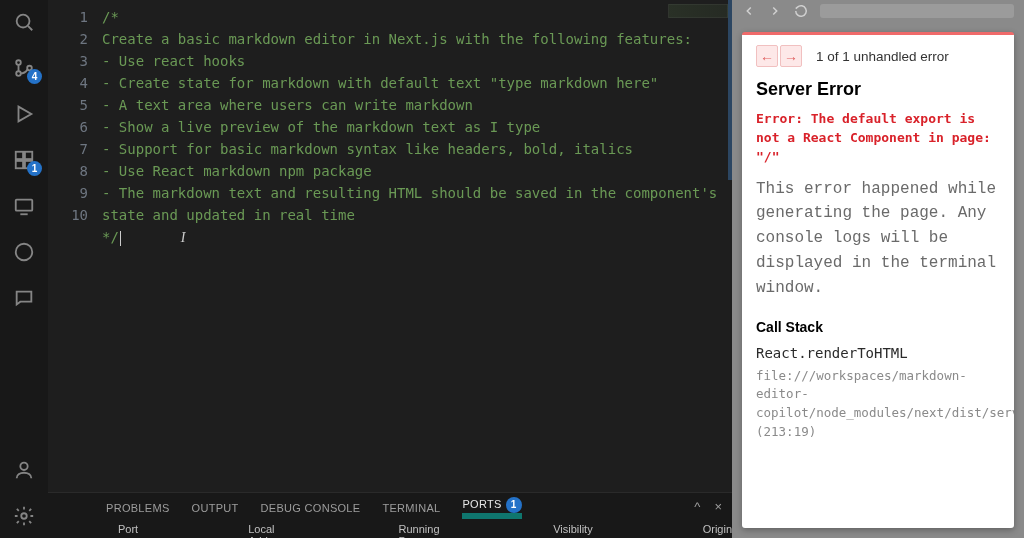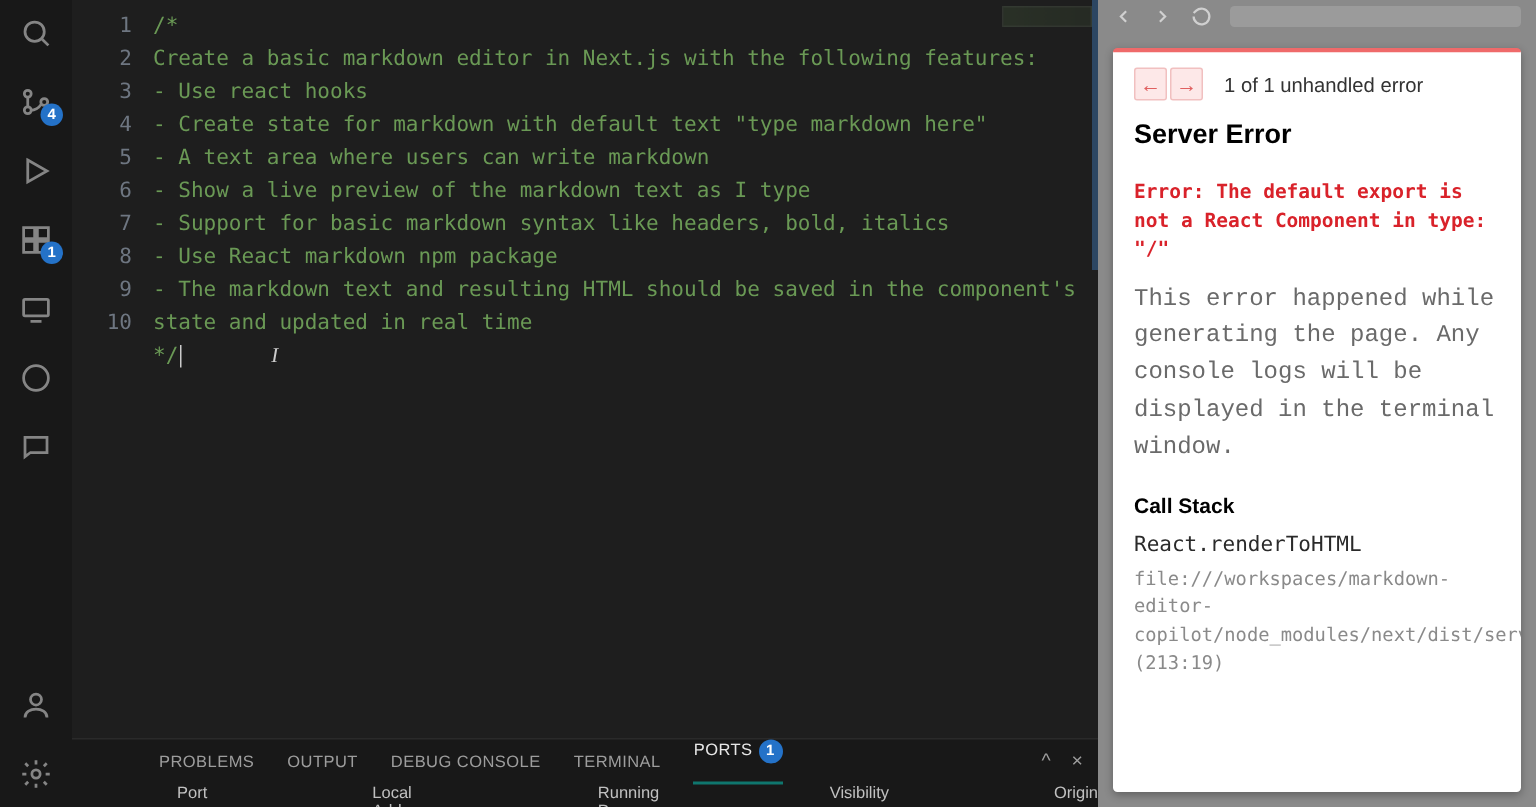--- a/index.html
+++ b/index.html
@@ -14,34 +14,34 @@
     .editor-area { display: flex; flex: 1; background: #1e1e1e; overflow: hidden; position: relative; }
     .gutter { width: 50px; text-align: right; padding: 6px 10px 0 0; font-family: Consolas, monospace; font-size: 14px; line-height: 22px; color: #6e7681; user-select: none; }
     .code { flex: 1; padding: 6px 0 0 4px; font-family: Consolas, monospace; font-size: 14px; line-height: 22px; color: #6a9955; position: relative; white-space: pre; }
     .caret { display: inline-block; width: 1px; height: 15px; background: #cccccc; vertical-align: middle; margin-left: 1px; }
     .minimap { position: absolute; top: 4px; right: 4px; width: 60px; height: 14px; background: linear-gradient(to right, rgba(106,153,85,.15), rgba(106,153,85,.1)); border: 1px solid rgba(255,255,255,.05); }
     .marker { position: absolute; top: 0; right: 0; width: 4px; height: 180px; background: #3a6ea5; opacity: 0.5; }
     .cursor-i { color:#cccccc; font-family: serif; font-style: italic; margin-left: 60px; }
     .panel { height: 46px; border-top: 1px solid #2a2a2a; background: #181818; position: relative; }
     .panel-tabs { display: flex; align-items: center; height: 30px; padding-left: 58px; gap: 22px; font-size: 11px; color: #9d9d9d; letter-spacing: .3px; }
     .ptab { text-transform: uppercase; cursor: pointer; }
-    .ptab.active { color: #e7e7e7; border-bottom: 2px solid #0f766e; padding-bottom: 12px; }
+    .ptab.active { color: #e7e7e7; border-bottom: 6px solid #0f766e; padding-bottom: 0; }
     .tab-badge { display: inline-block; background: #2472c8; color: #fff; border-radius: 50%; min-width: 16px; height: 16px; line-height: 16px; text-align: center; font-size: 10px; margin-left: 4px; font-weight: 600; }
     .panel-actions { position: absolute; right: 10px; top: 6px; display: flex; gap: 14px; color: #9d9d9d; font-size: 13px; }
     .panel-cols { display: flex; padding-left: 70px; font-size: 11px; color: #c0c0c0; gap: 110px; }
     .preview { width: 292px; background: #8a8a8a; display: flex; flex-direction: column; }
     .addrbar { height: 22px; display: flex; align-items: center; gap: 12px; padding: 0 10px; color: #ddd; font-size: 12px; }
     .addrbar svg { width: 14px; height: 14px; opacity: 0.85; }
     .urlchip { background: rgba(255,255,255,.15); border-radius: 3px; height: 14px; flex:1; }
     .browser { margin: 10px; background: #fff; border-radius: 3px; flex: 1; overflow: hidden; display: flex; flex-direction: column; border-top: 3px solid #ef6a6a; box-shadow: 0 2px 6px rgba(0,0,0,.3); }
     .err-top { display: flex; align-items: center; gap: 14px; padding: 10px 14px 8px; font-size: 13.5px; color: #333; }
     .nav-btns { display: flex; gap: 2px; }
     .nav-btn { width: 22px; height: 22px; border: 1px solid #f1c0c0; background: #fde8e8; color: #e06060; display:flex; align-items:center; justify-content:center; border-radius:2px; cursor:pointer; font-size: 14px; }
     .err-body { padding: 4px 14px 14px; font-size: 13.5px; color: #333; overflow: hidden; }
-    .err-body h2 { font-size: 18px; font-weight: 700; margin-bottom: 20px; color: #000; }
+    .err-body h2 { font-size: 18px; font-weight: 700; margin-bottom: 10px; color: #000; }
     .err-msg { font-family: Consolas, monospace; color: #d9222a; font-size: 13px; line-height: 1.45; margin-bottom: 10px; font-weight: 600; }
     .err-desc { color: #6a6a6a; font-size: 16px; line-height: 1.55; margin-bottom: 18px; font-family: Liberation Mono, monospace; }
     .err-body h3 { font-size: 14px; font-weight: 700; margin-bottom: 10px; color: #000; }
     .frame-fn { font-family: Consolas, monospace; font-size: 14px; color: #2a2a2a; margin-bottom: 6px; }
     .frame-loc { font-family: Consolas, monospace; font-size: 12.5px; color: #8a8a8a; line-height: 1.5; margin-bottom: 14px; }
     .frame-fn2 { font-family: Consolas, monospace; font-size: 13px; color: #9a9a9a; }
   </style>
 </head>
 <body>
 
@@ -166,21 +166,21 @@
     <div class="browser">
       <div class="err-top">
         <div class="nav-btns">
           <div class="nav-btn">←</div>
           <div class="nav-btn">→</div>
         </div>
         <span>1 of 1 unhandled error</span>
       </div>
       <div class="err-body">
         <h2>Server Error</h2>
-        <div class="err-msg">Error: The default export is not a React Component in type: "/"</div>
+        <div class="err-msg">Error: The default export is not a React Component in page: "/"</div>
         <div class="err-desc">This error happened while generating the page. Any console logs will be displayed in the terminal window.</div>
         <h3>Call Stack</h3>
         <div class="frame-fn">React.renderToHTML</div>
         <div class="frame-loc">file:///workspaces/markdown-editor-copilot/node_modules/next/dist/server (213:19)</div>
       </div>
     </div>
   </div>
 </div>
 
 </body></html>

